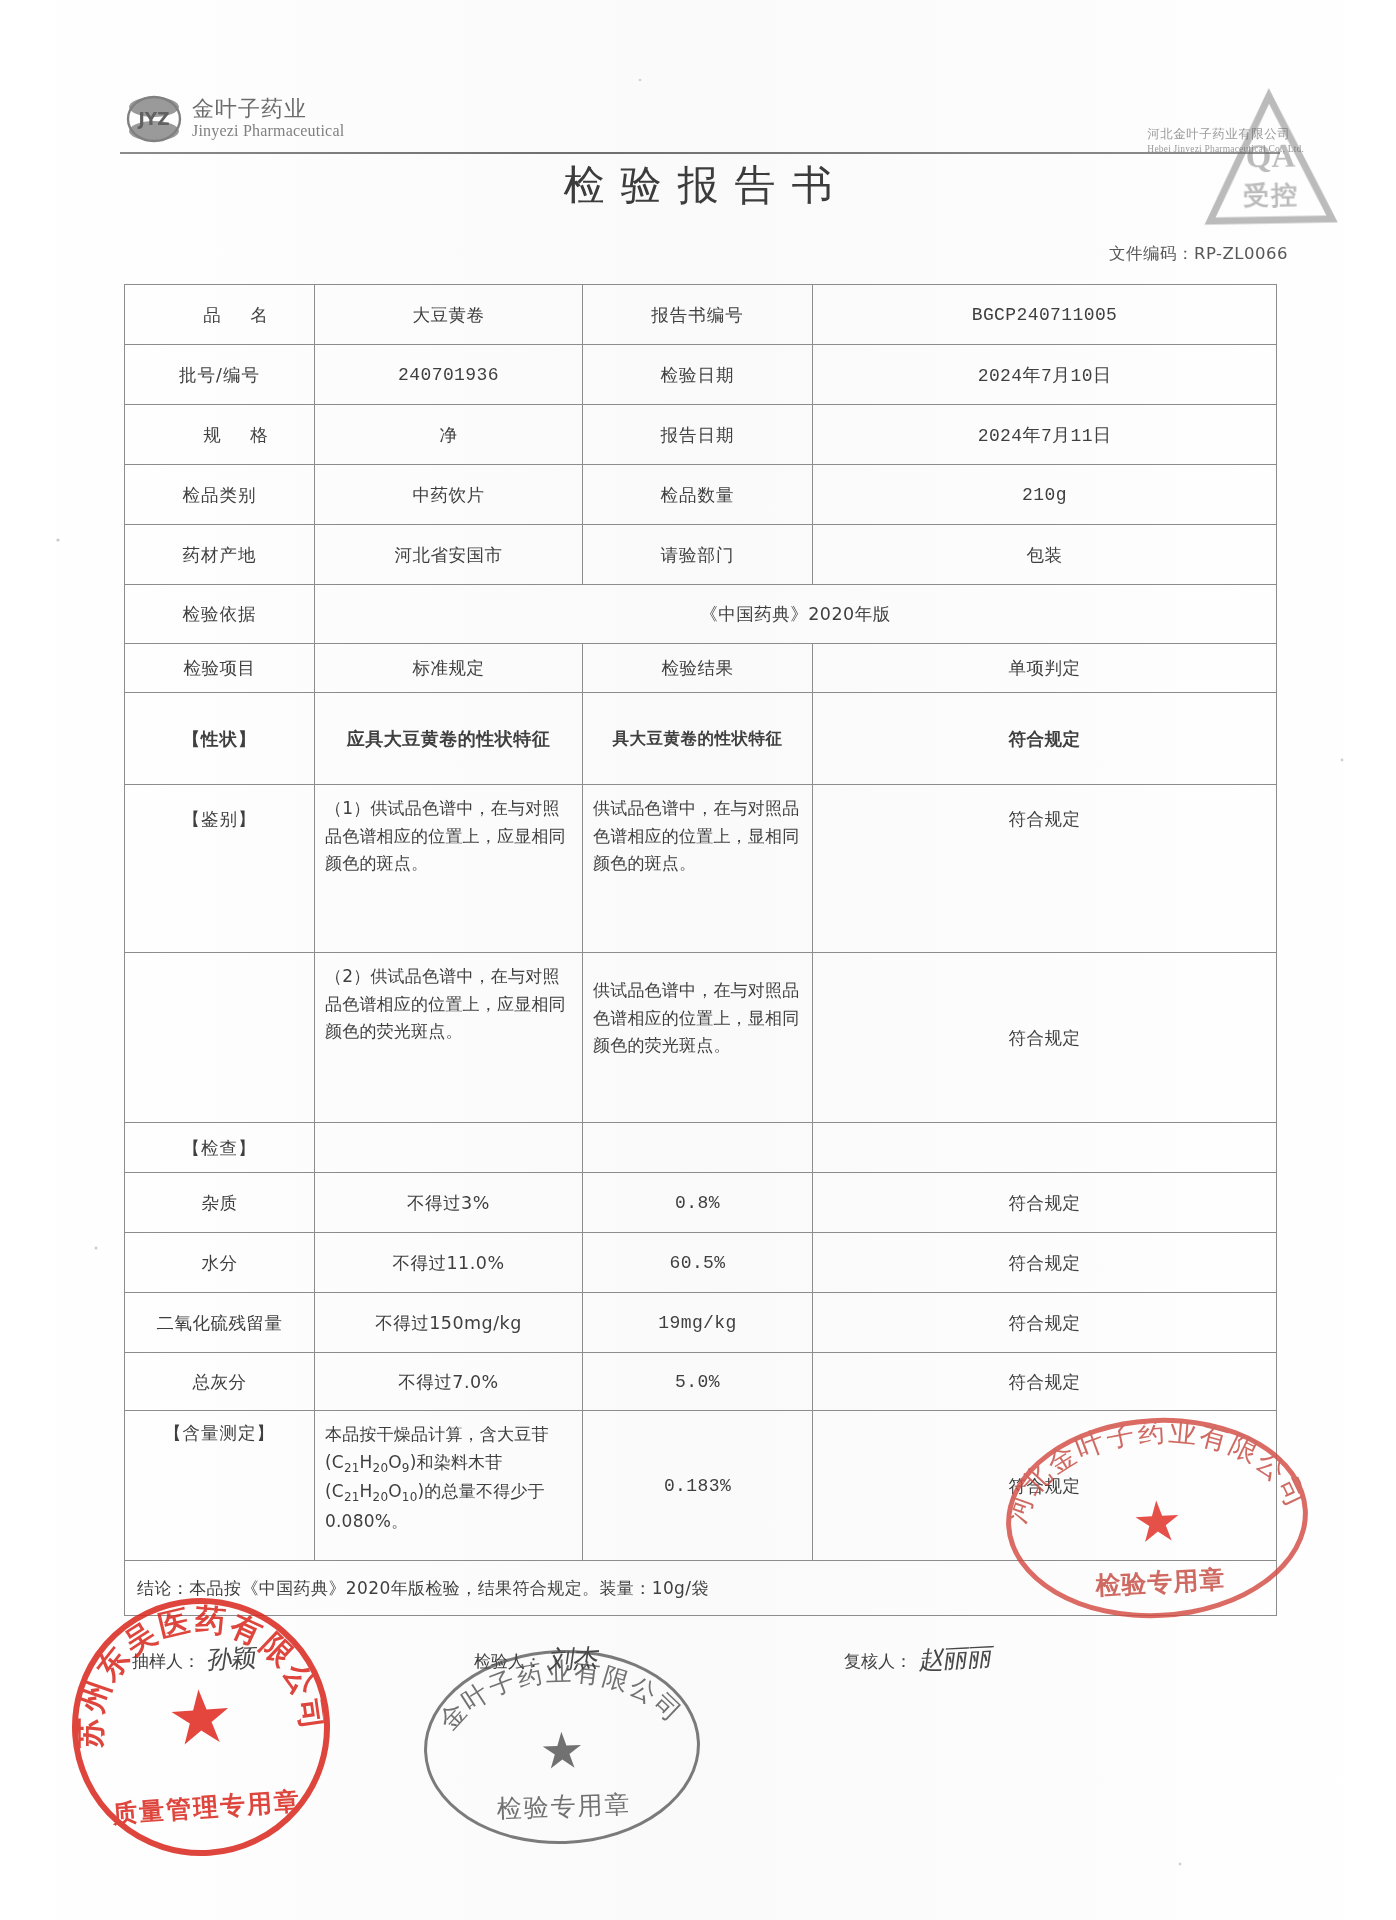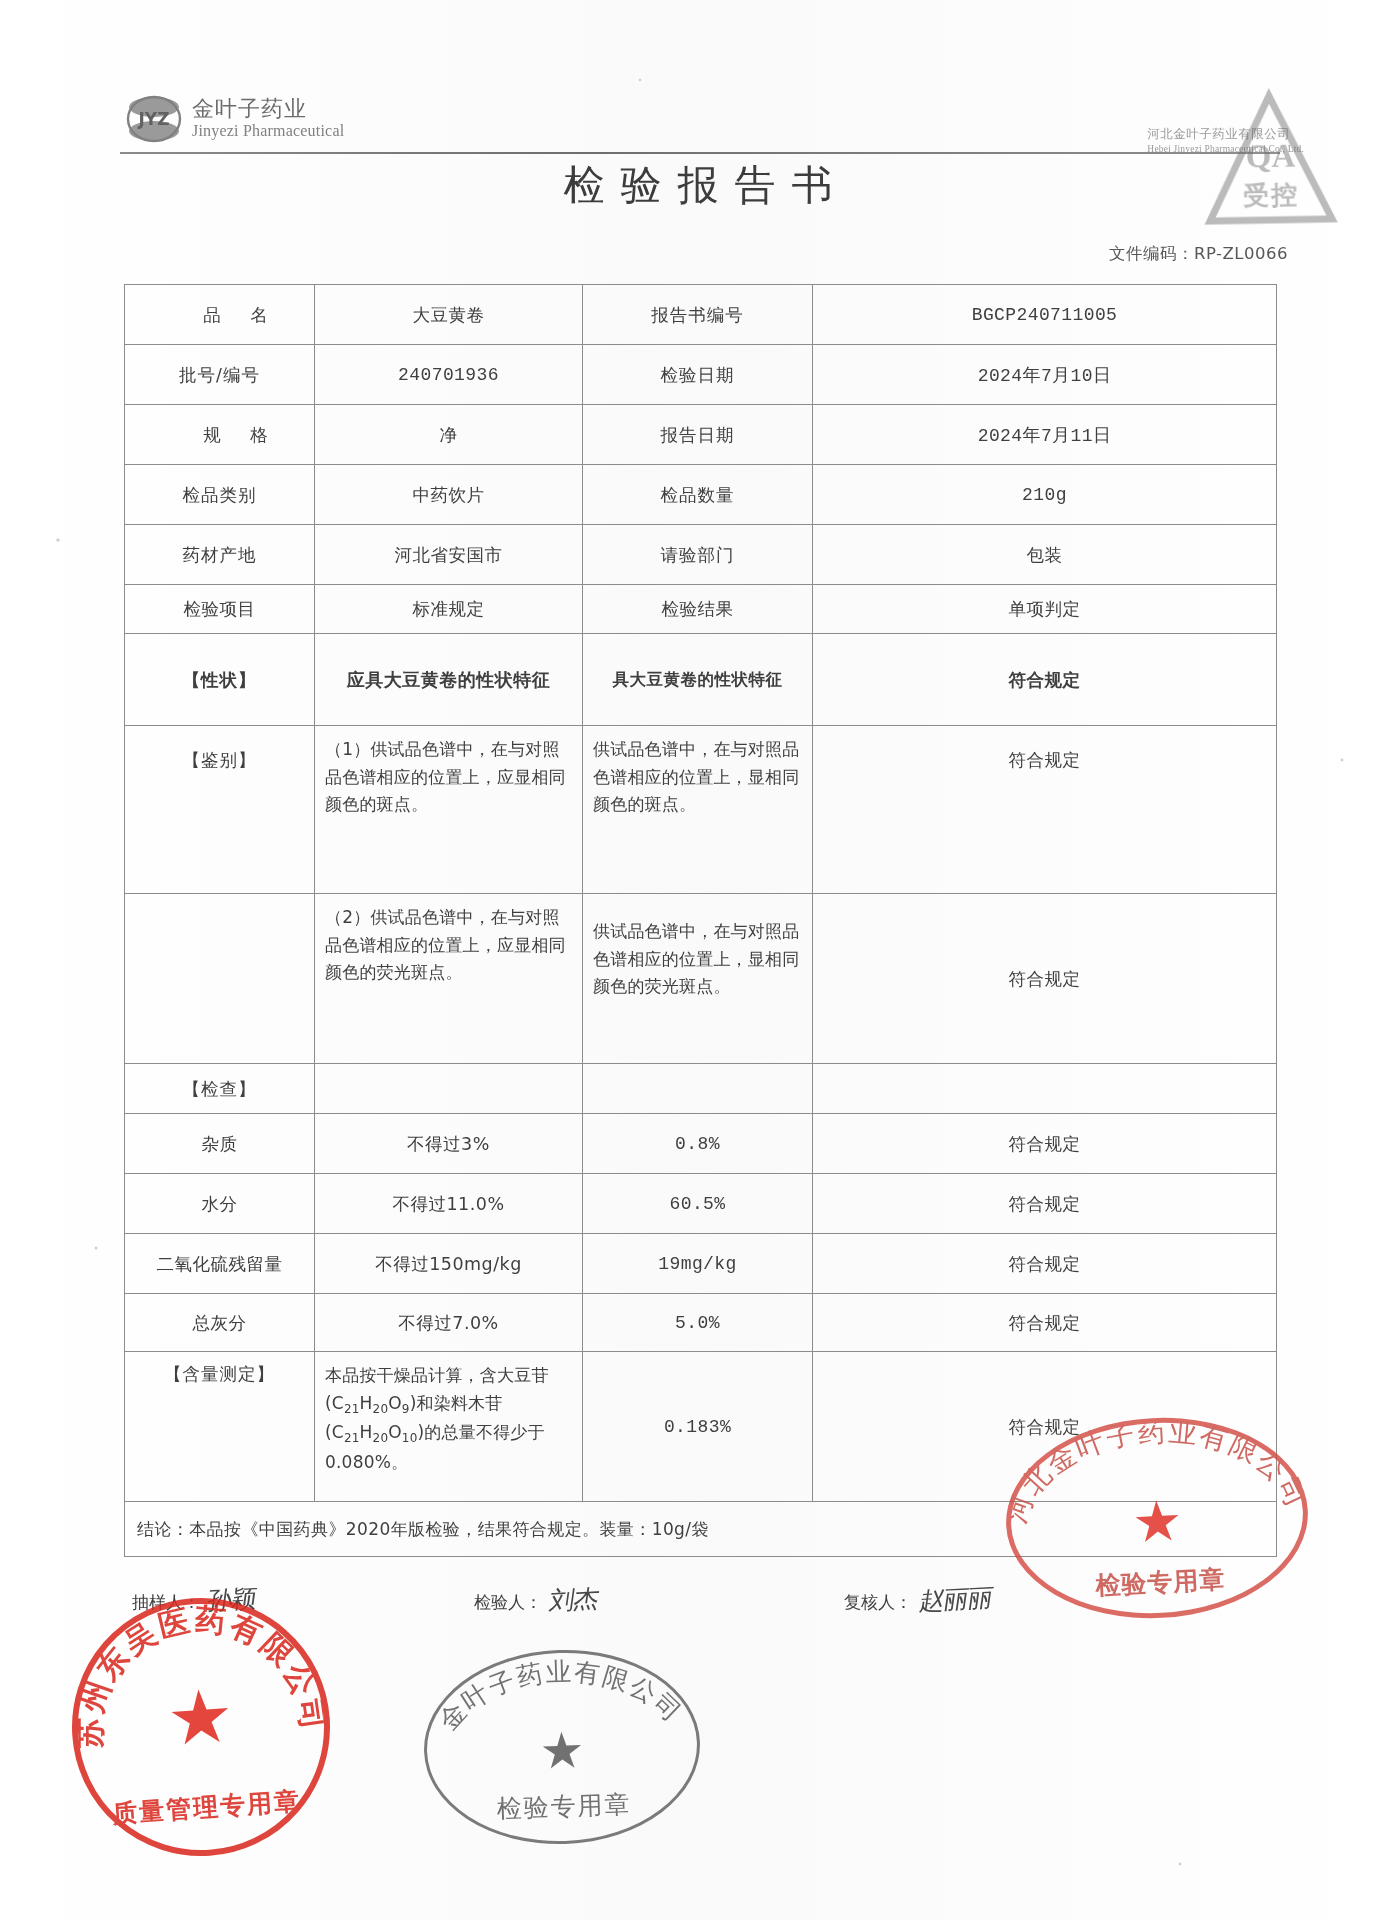--- a/index.html
+++ b/index.html
@@ -252,20 +252,24 @@
           <td class="lbl-tight">检品数量</td>
           <td class="num">210g</td>
         </tr>
         <tr class="r-info">
           <td class="lbl-tight">药材产地</td>
           <td>河北省安国市</td>
           <td class="lbl-tight">请验部门</td>
           <td>包装</td>
         </tr>
 
+        <tr class="basis">
+          <td class="lbl-tight">检验依据</td>
+          <td colspan="3">《中国药典》2020年版</td>
+        </tr>
 
         <tr class="hdr">
           <td>检验项目</td>
           <td>标准规定</td>
           <td>检验结果</td>
           <td>单项判定</td>
         </tr>
 
         <tr style="height:92px;font-weight:bold;">
           <td class="lbl-tight">【性状】</td>

